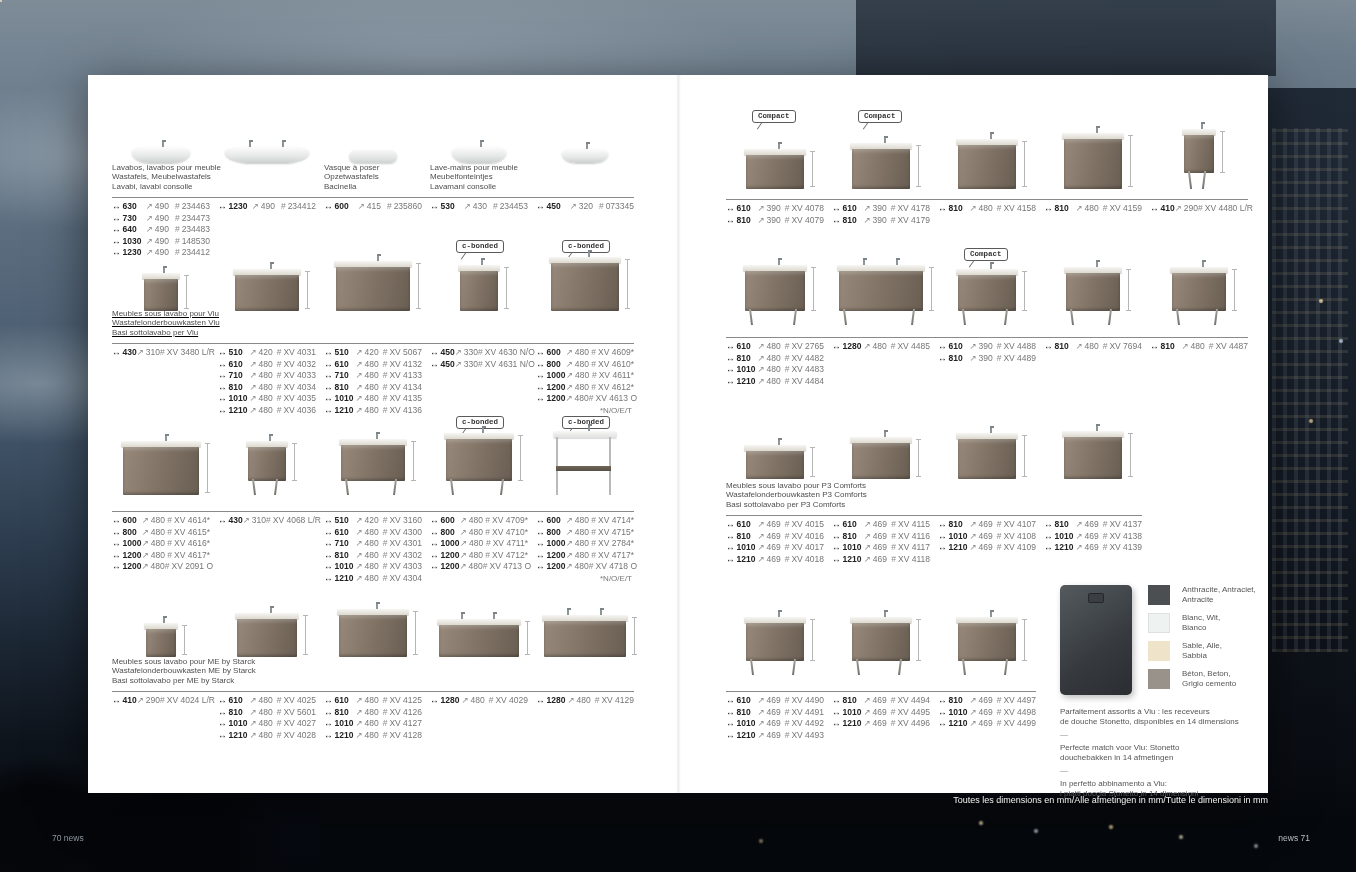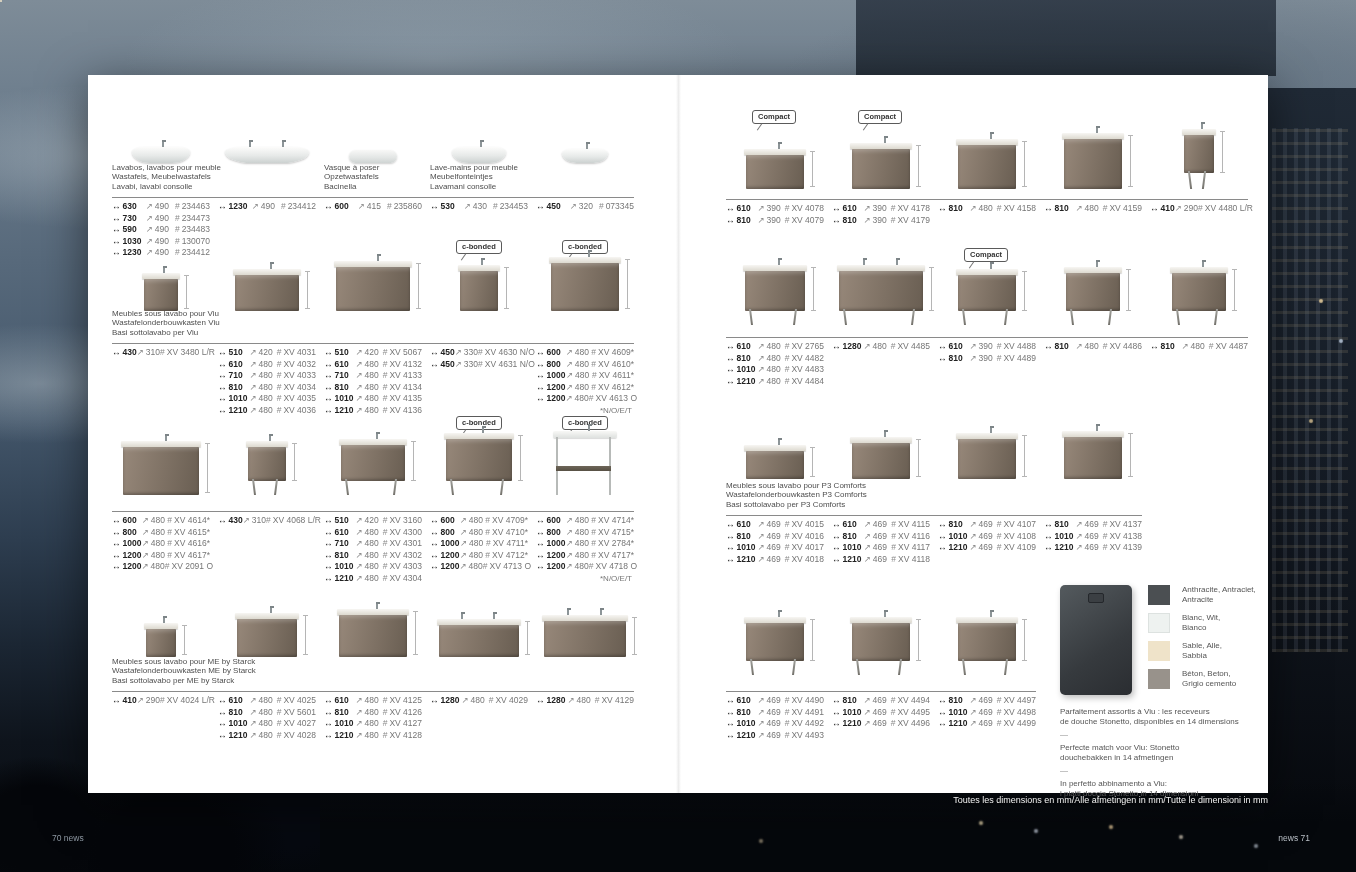--- a/index.html
+++ b/index.html
@@ -44,21 +44,21 @@
     background:#ffffff; box-shadow:0 12px 45px rgba(0,0,0,.55); }
   .fold { position:absolute; left:588px; top:0; bottom:0; width:5px;
     background:linear-gradient(90deg, rgba(0,0,0,0), rgba(0,0,0,.07), rgba(0,0,0,0)); }
   .page { position:absolute; top:0; height:100%; width:542px; }
   #page-left  { left:24px; }
   #page-right { left:638px; }
   .crow { position:absolute; left:0; }
   .cells { display:flex; position:relative; z-index:2; }
   .cell { width:98px; margin-right:8px; flex:none; position:relative; }
   .rule { position:absolute; left:0; height:0; border-top:1px solid #8a8a8a; z-index:1; }
-  .badge-slot { position:relative; }
+  .badge-slot { position:relative;font-family:Liberation Mono, monospace; }
   .badge { display:inline-block; margin-left:26px; border:1px solid #5a5a5a; border-radius:3px;
     background:#fff; padding:1px 5px 2px; font-size:7.5px; font-weight:bold; color:#333; position:relative;}
   .badge::after { content:""; position:absolute; left:6px; bottom:-8px; width:1px; height:8px;
     background:#777; transform:rotate(35deg); }
   .img-slot { display:flex; align-items:flex-end; justify-content:center; }
   .titles { display:flex; flex-direction:column; justify-content:flex-end; padding-bottom:4px; }
   .titles div { font-size:8px; line-height:9.5px; color:#4e4e4e; white-space:nowrap; }
   .specs { padding-top:6px; }
   .spec { display:flex; font-size:8.5px; line-height:11.5px; color:#767676; white-space:nowrap; }
   .spec .swd { width:38px; color:#222; font-weight:bold; }
@@ -148,28 +148,28 @@
                 <span class="swd"><i>↔</i><b>630</b></span>
                 <span class="sdp"><i>↗</i><span>490</span></span>
                 <span class="scd"><i>#</i><span>234463</span></span>
               </div>
               <div class="spec">
                 <span class="swd"><i>↔</i><b>730</b></span>
                 <span class="sdp"><i>↗</i><span>490</span></span>
                 <span class="scd"><i>#</i><span>234473</span></span>
               </div>
               <div class="spec">
-                <span class="swd"><i>↔</i><b>590</b></span>
+                <span class="swd"><i>↔</i><b>640</b></span>
                 <span class="sdp"><i>↗</i><span>490</span></span>
                 <span class="scd"><i>#</i><span>234483</span></span>
               </div>
               <div class="spec">
                 <span class="swd"><i>↔</i><b>1030</b></span>
                 <span class="sdp"><i>↗</i><span>490</span></span>
-                <span class="scd"><i>#</i><span>130070</span></span>
+                <span class="scd"><i>#</i><span>148530</span></span>
               </div>
               <div class="spec">
                 <span class="swd"><i>↔</i><b>1230</b></span>
                 <span class="sdp"><i>↗</i><span>490</span></span>
                 <span class="scd"><i>#</i><span>234412</span></span>
               </div>
             </div>
           </div>
           <div class="cell">
             <div class="img-slot" style="height: 50px;">
@@ -251,21 +251,21 @@
           <div class="cell">
             <div class="badge-slot" style="height: 16px;"></div>
             <div class="img-slot" style="height: 60px;">
               <div class="fig" style="width: 34px; height: 38px;">
                 <div class="ftop"></div>
                 <div class="fbody" style="bottom: 0px;"></div>
                 <div class="faucet" style="left: 55%; top: -7px;"></div>
                 <div class="fdim" style="bottom: 2px;"></div>
               </div>
             </div>
-            <div class="titles" style="height: 30px;">
+            <div class="titles" style="height: 30px; text-decoration: underline;">
               <div>Meubles sous lavabo pour Viu</div>
               <div>Wastafelonderbouwkasten Viu</div>
               <div>Basi sottolavabo per Viu</div>
             </div>
             <div class="specs">
               <div class="spec">
                 <span class="swd"><i>↔</i><b>430</b></span>
                 <span class="sdp"><i>↗</i><span>310</span></span>
                 <span class="scd"><i>#</i><span>XV 3480 L/R</span></span>
               </div>
@@ -1005,21 +1005,21 @@
                 <div class="fleg" style="left: 5px; height: 16px; transform: skewX(7deg);"></div>
                 <div class="fleg" style="right: 9px; height: 16px; transform: skewX(-7deg);"></div>
                 <div class="fdim" style="bottom: 14px;"></div>
               </div>
             </div>
             <div class="titles" style="height: 10px;"></div>
             <div class="specs">
               <div class="spec">
                 <span class="swd"><i>↔</i><b>810</b></span>
                 <span class="sdp"><i>↗</i><span>480</span></span>
-                <span class="scd"><i>#</i><span>XV 4486</span></span>
+                <span class="scd"><i>#</i><span>XV 7694</span></span>
               </div>
             </div>
           </div>
           <div class="cell">
             <div class="badge-slot" style="height: 16px;"></div>
             <div class="img-slot" style="height: 66px;">
               <div class="fig" style="width: 54px; height: 58px;">
                 <div class="ftop"></div>
                 <div class="fbody" style="bottom: 14px;"></div>
                 <div class="faucet" style="left: 55%; top: -7px;"></div>

